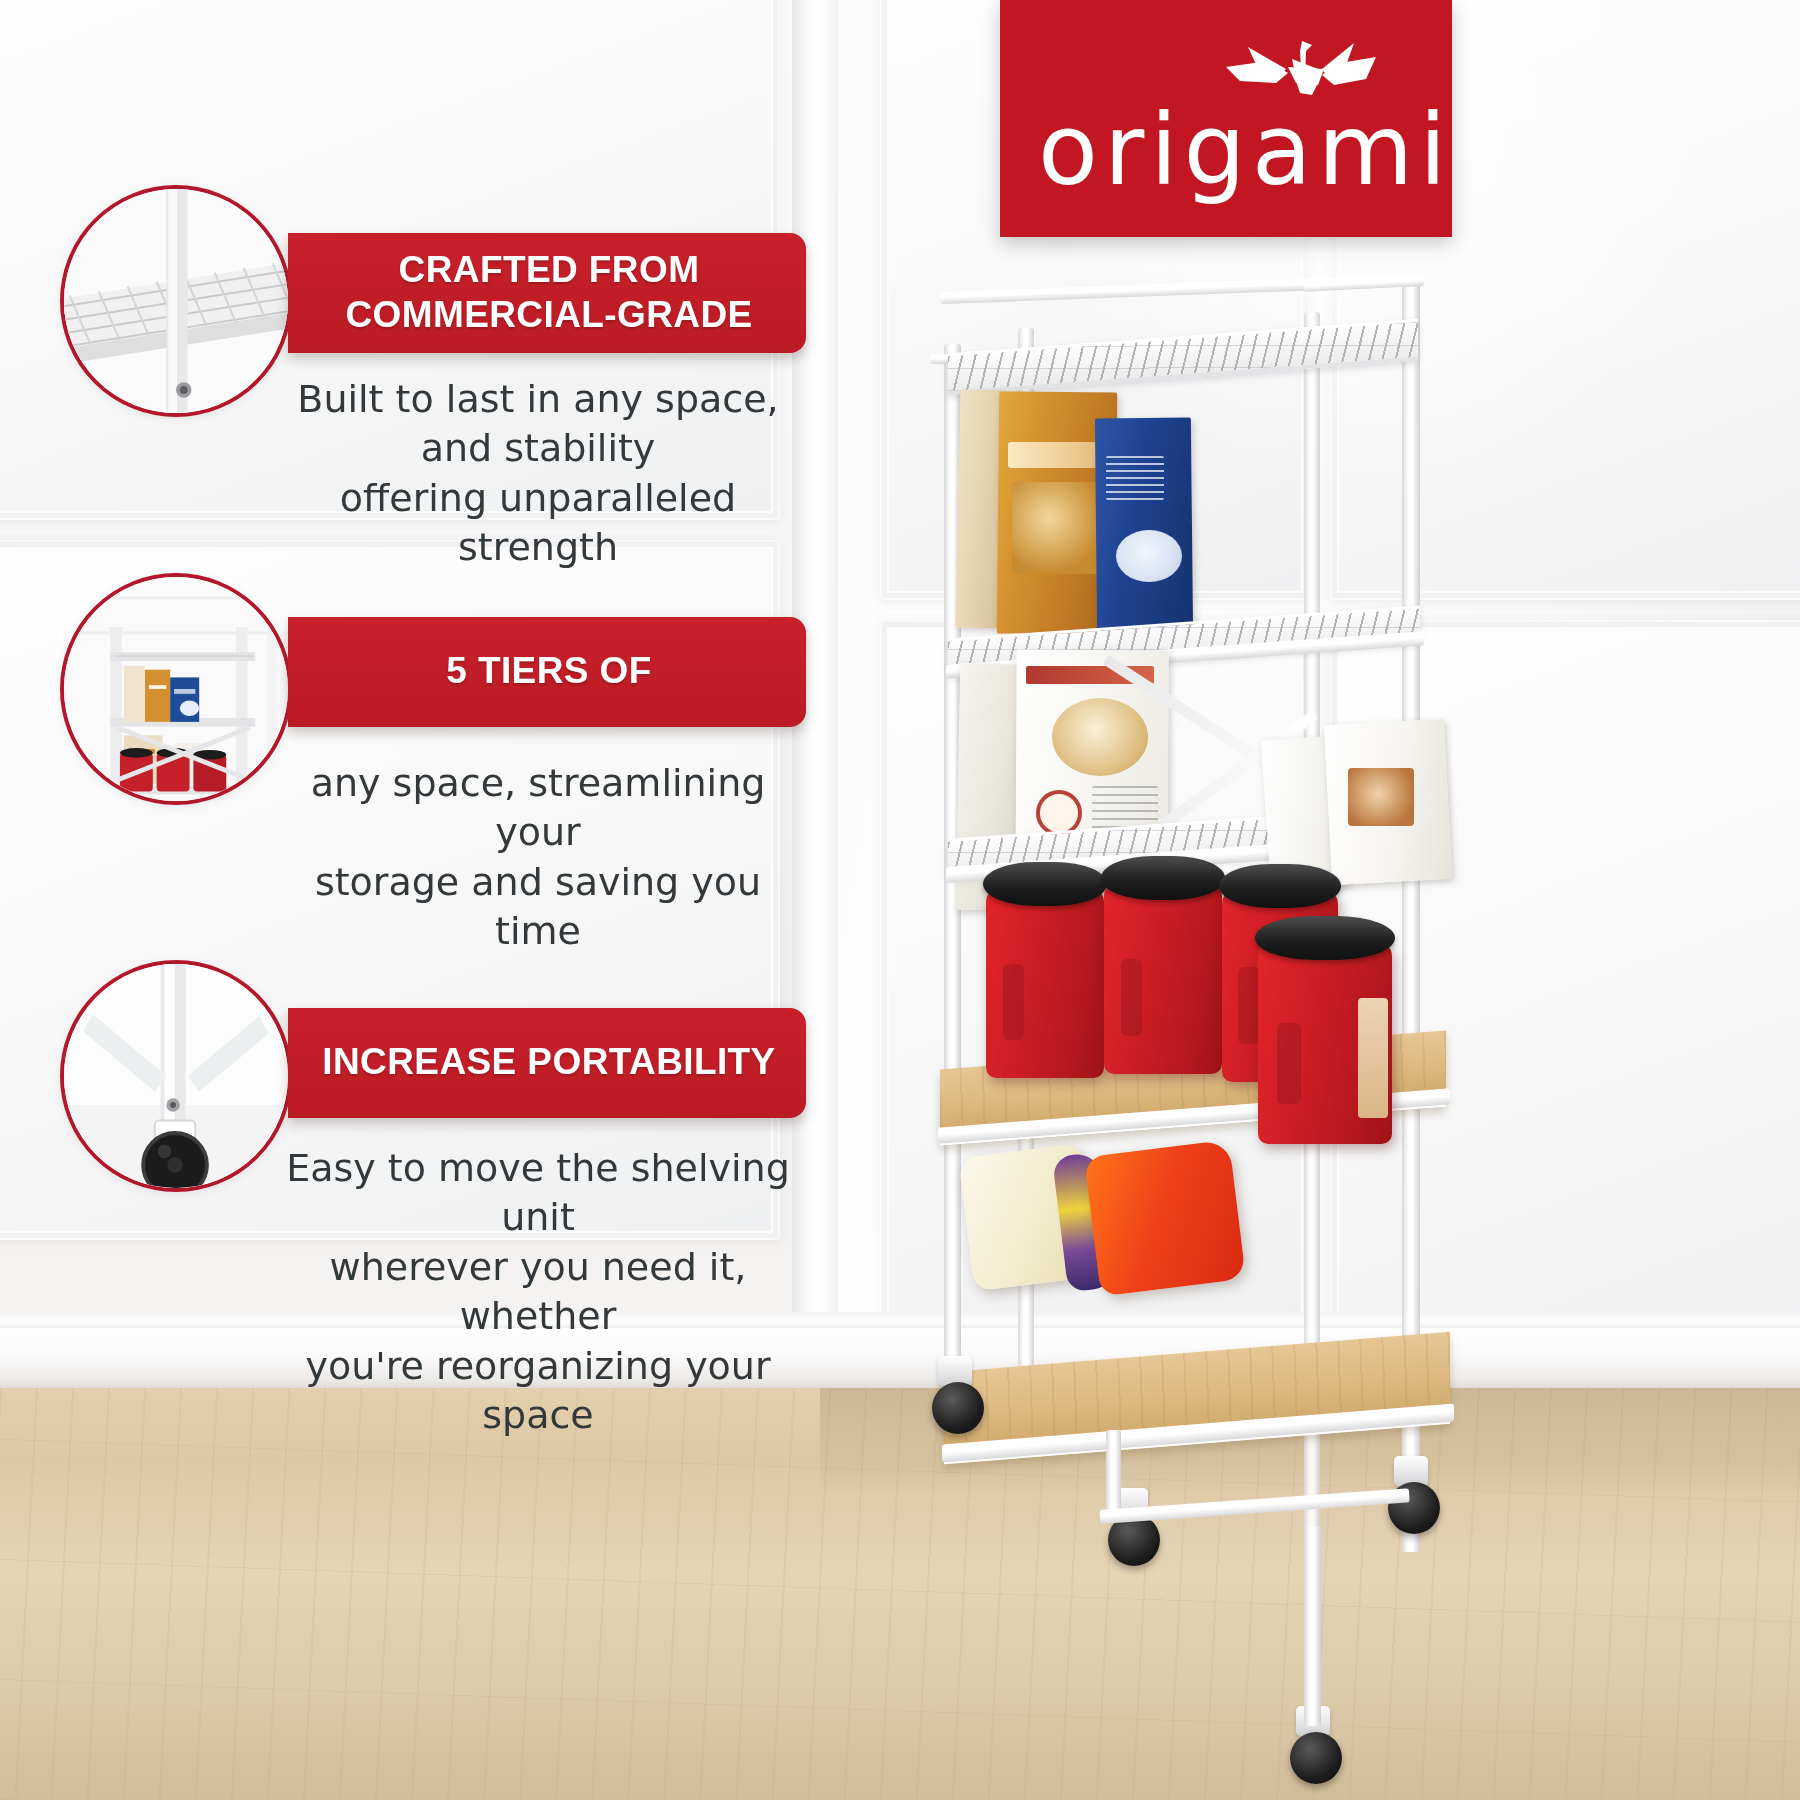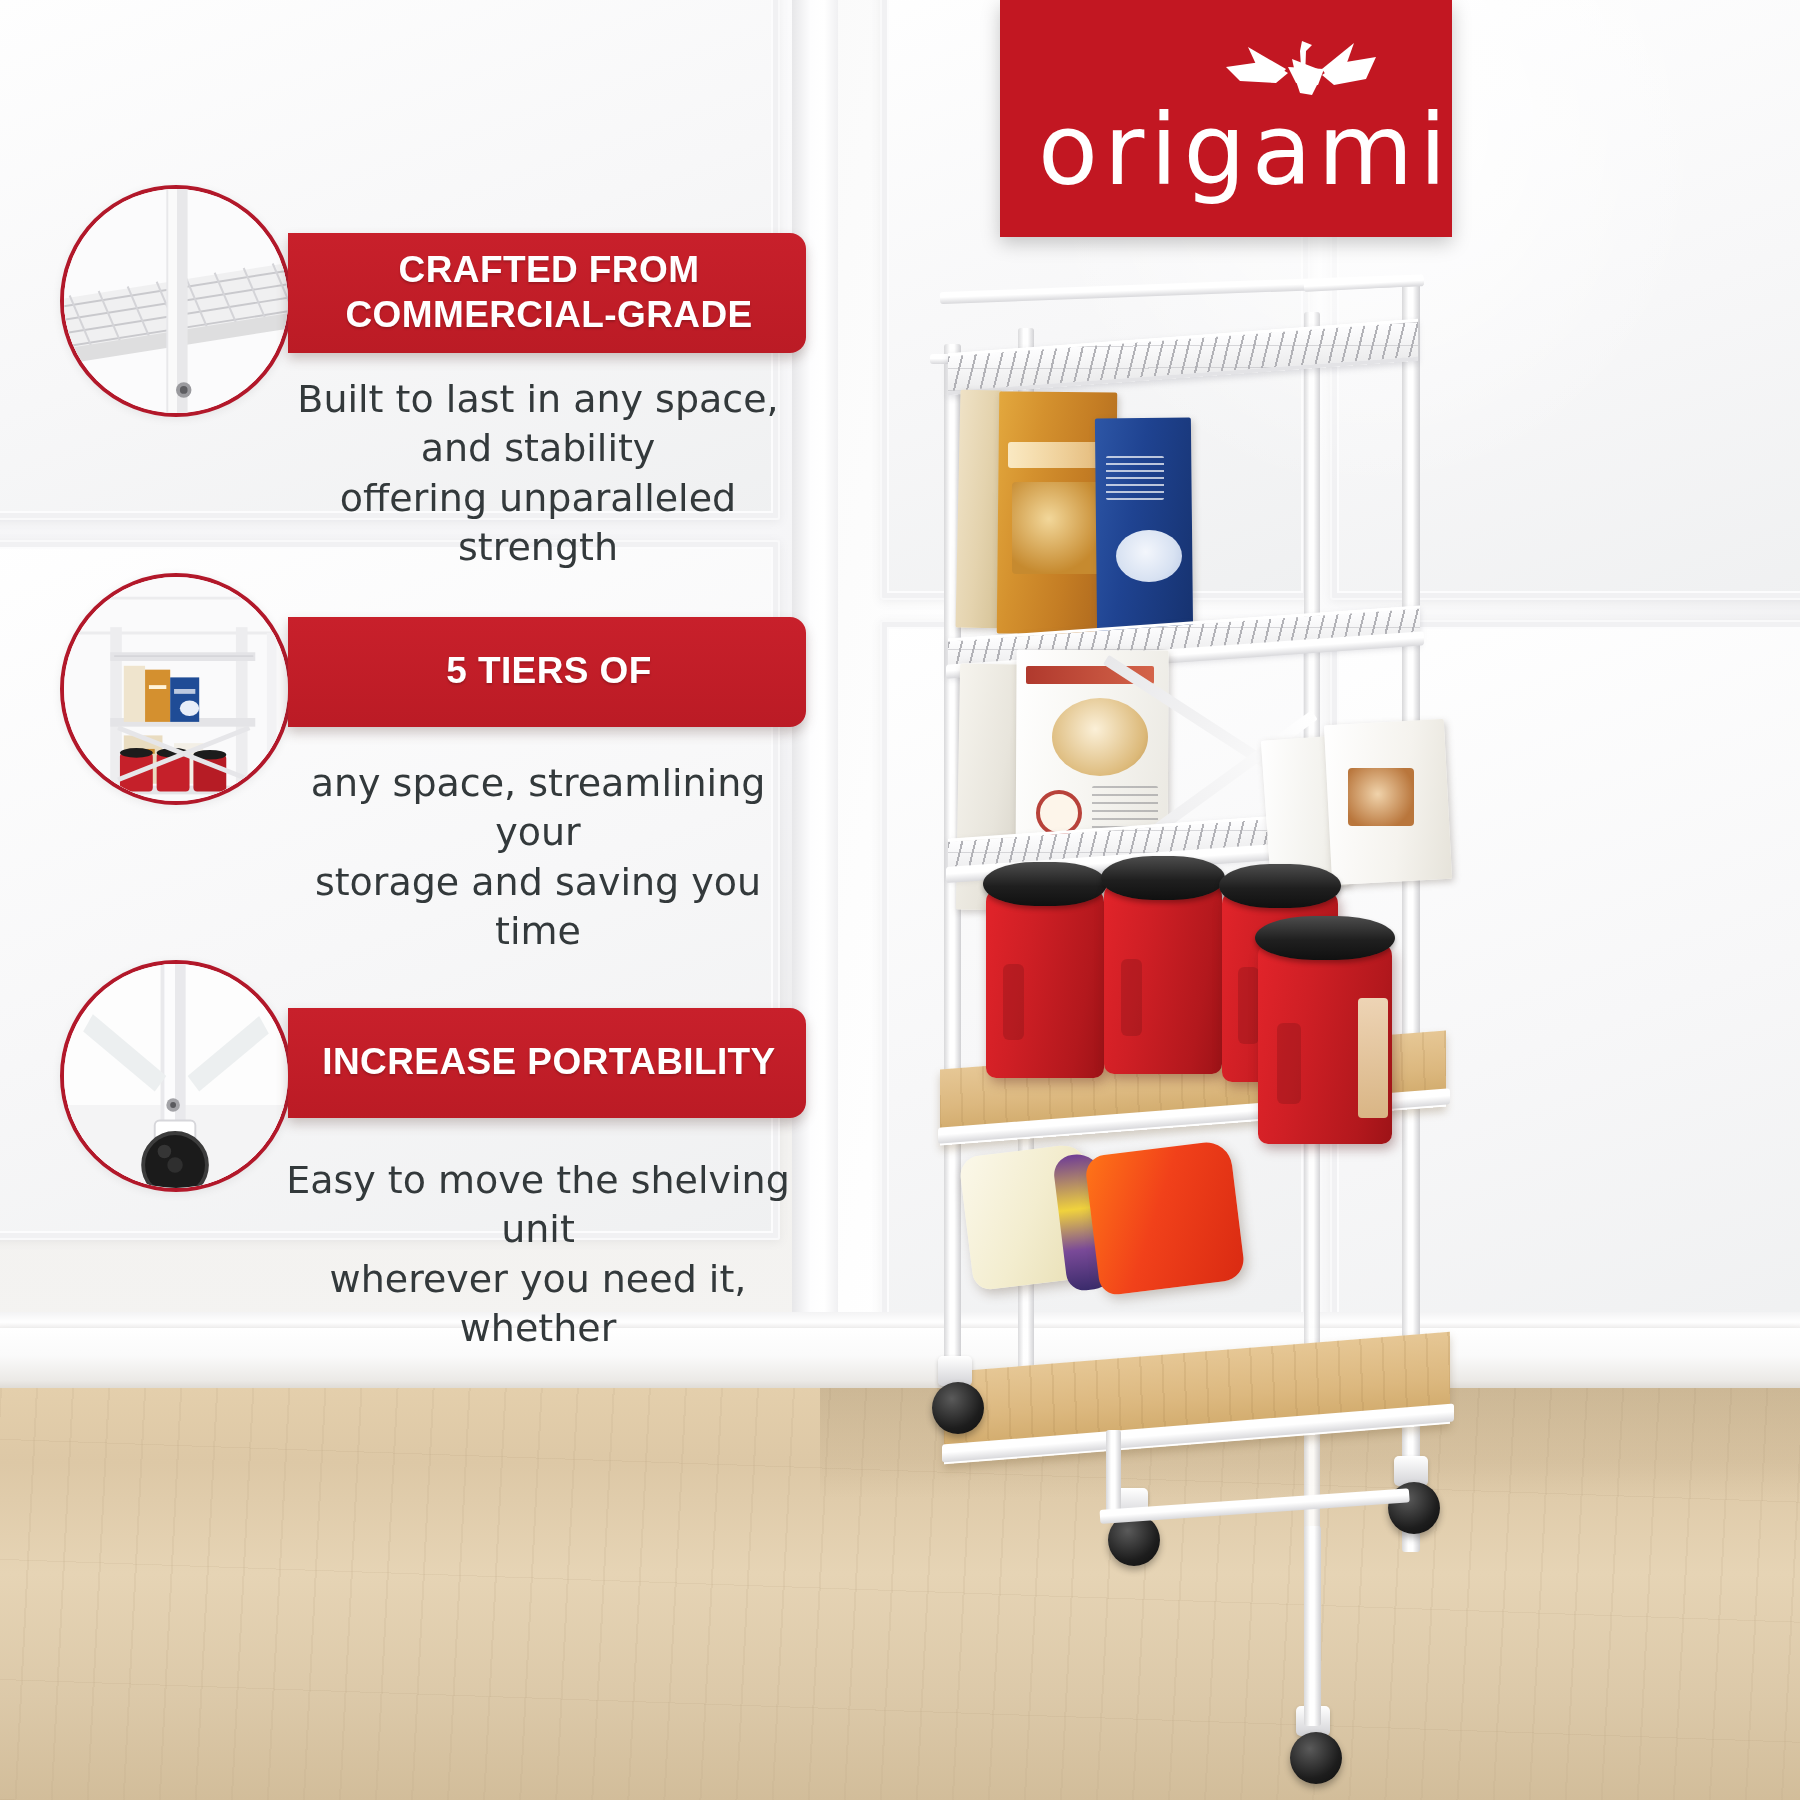--- a/index.html
+++ b/index.html
@@ -122,21 +122,21 @@
   }
   .body-text {
     position:absolute; left:268px; top:190px; width:540px;
     text-align:center; color:#33393b;
     font-size:38px; line-height:1.30;
     font-family:"DejaVu Sans", sans-serif;
   }
   .f2 .badge { top:44px; }
   .f2 .body-text { top:186px; }
   .f3 .badge { top:48px; }
-  .f3 .body-text { top:196px; }
+  .f3 .body-text { top:184px; }
 
   
   .shelf-wrap { position:absolute; left:900px; top:270px; width:620px; height:1530px; }
 
   .post { position:absolute; background:linear-gradient(90deg,#d8d8da,#ffffff 35%,#ffffff 60%,#cfcfd2); border-radius:3px; }
   .rail { position:absolute; background:linear-gradient(180deg,#ffffff,#ffffff 45%,#d9d9dc); border-radius:3px; }
 
   .wire-shelf {
     position:absolute;
     background:
@@ -335,20 +335,21 @@
         <circle cx="108" cy="198" r="7" fill="#4a4a4a" opacity=".55"></circle>
         <circle cx="119" cy="212" r="8" fill="#2f2f2f"></circle>
       </svg>
     </div>
     <div class="badge">
       <div class="line">INCREASE PORTABILITY</div>
     </div>
     <div class="body-text">
       <div>Easy to move the shelving unit</div>
       <div>wherever you need it, whether</div>
+      <div>you're reorganizing your space</div>
     </div>
   </div>
 
   <div class="shelf-wrap">
 
     <div class="post" style="left:502px; top:12px; width:18px; height:1270px;"></div>
     <div class="post" style="left:404px; top:42px; width:16px; height:1240px; opacity:.9;"></div>
     <div class="post" style="left:44px; top:74px; width:17px; height:1050px;"></div>
     <div class="post" style="left:118px; top:58px; width:16px; height:1110px; opacity:.92;"></div>
 

